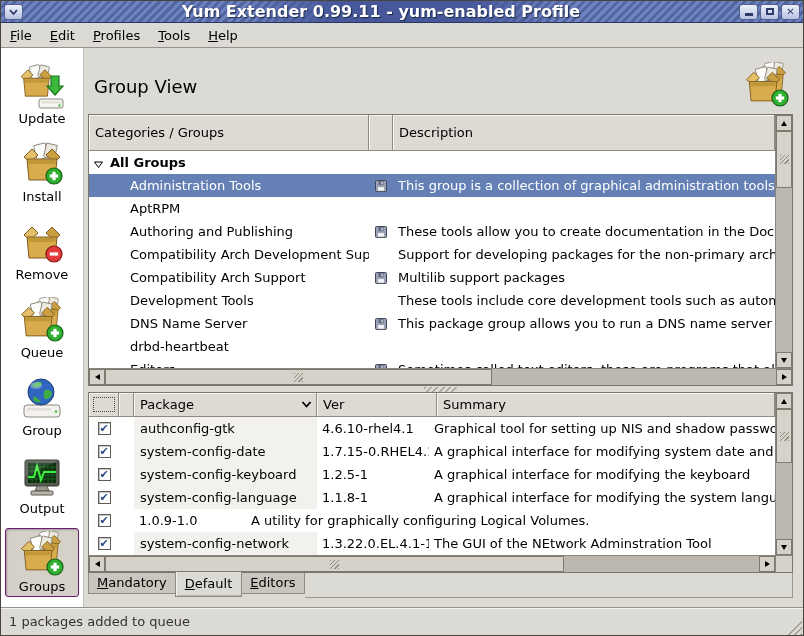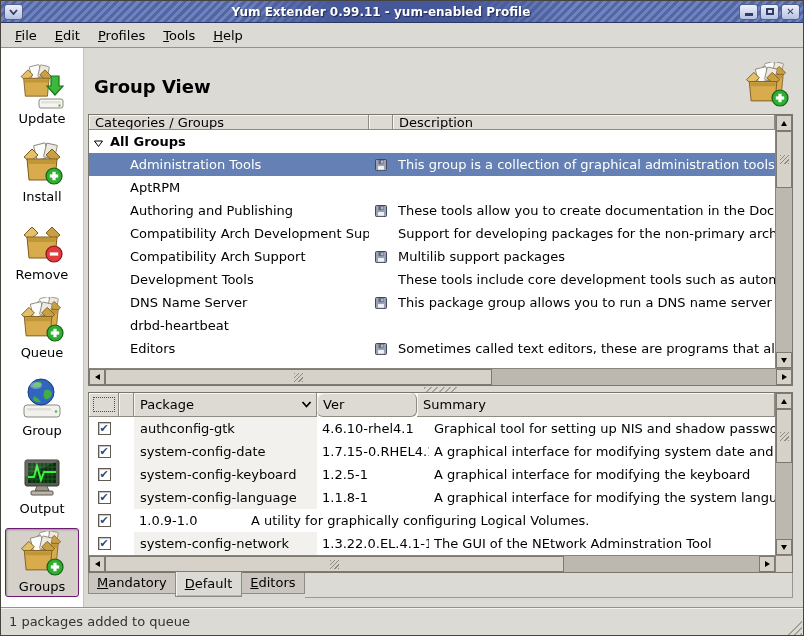--- a/index.html
+++ b/index.html
@@ -18,47 +18,47 @@
       linear-gradient(90deg, rgba(70,88,150,0) 30%, #46589a 42%, #46589a 58%, rgba(70,88,150,0) 70%),
       repeating-linear-gradient(135deg,#6e83c1 0 3px,#54669f 3px 6px);
     border-bottom:1px solid #2a3763;
   }
   .tb-btn{
     width:19px;height:16px;border-radius:3px;flex:none;
     background:linear-gradient(#eef1fa,#b6c1e2);border:1px solid #51608f;
     color:#2f3c69;display:flex;align-items:center;justify-content:center;
     font-size:10px;font-weight:bold;line-height:1;
   }
-  .tb-title{flex:1;text-align:center;color:#fff;font-size:12px;font-weight:bold;
+  .tb-title{flex:1;text-align:center;color:#fff;font-size:16px;font-weight:bold;
     text-shadow:1px 1px 1px rgba(20,30,60,.85);white-space:nowrap;overflow:hidden;}
   .glyph-min{width:8px;height:3px;background:#2f3c69;margin-top:5px;}
   .glyph-max{width:8px;height:7px;border:2px solid #2f3c69;background:transparent;}
 
   
-  .menubar{height:25px;flex:none;display:flex;align-items:center;padding-left:5px;
+  .menubar{height:25px;flex:none;display:flex;align-items:center;
     background:#dcdad5;border-bottom:1px solid #96928a;}
   .menu-item{display:block;font-size:13px;color:#000;padding:3px 9px;}
   .menu-item::first-letter{text-decoration:underline;}
 
   
   .content{flex:1;display:flex;min-height:0;}
 
   .sidebar{width:83px;flex:none;background:#fff;border-right:1px solid #c6c3bc;
     display:flex;flex-direction:column;align-items:center;padding-top:12px;gap:9px;overflow:hidden;}
   .side-btn{width:74px;flex:none;display:flex;flex-direction:column;align-items:center;
     padding:2px 0;border:1px solid transparent;border-radius:3px;}
   .side-btn.active{background:#d5d1c9;border:1px solid #701a75;
     box-shadow:inset 1px 1px 2px rgba(0,0,0,.28);}
   .side-icon{width:48px;height:48px;}
   .side-label{font-size:13px;color:#000;margin-top:0;}
 
   .main{flex:1;min-width:0;display:flex;flex-direction:column;padding:10px 10px 0 4px;}
   .main-header{height:56px;flex:none;display:flex;justify-content:space-between;
     align-items:center;padding-left:6px;}
-  .page-title{font-size:18px;font-weight:bold;color:#000;}
+  .page-title{font-size:18px;font-weight:normal;color:#000;}
   .page-icon{width:48px;height:48px;margin-right:2px;}
 
   
   .scrolled{display:grid;grid-template-columns:1fr 17px;grid-template-rows:1fr 17px;
     border:1px solid #7b766d;background:#fff;flex:none;}
   .scrolled.tree{height:272px;}
   .scrolled.pkg{height:181px;}
   .sc-content{grid-area:1/1/2/2;min-width:0;min-height:0;overflow:hidden;
     display:flex;flex-direction:column;background:#fff;}
   .vscroll{grid-area:1/2/2/3;background:#bcb8af;border-left:1px solid #8a857b;
@@ -79,33 +79,33 @@
     width:9px;height:9px;margin:-4.5px 0 0 -4.5px;
     background:repeating-linear-gradient(135deg,#8f8b81 0 1px,transparent 1px 3px);}
   .tri{width:0;height:0;}
   .tri.up{border-left:3.5px solid transparent;border-right:3.5px solid transparent;border-bottom:5px solid #000;}
   .tri.down{border-left:3.5px solid transparent;border-right:3.5px solid transparent;border-top:5px solid #000;}
   .tri.left{border-top:3.5px solid transparent;border-bottom:3.5px solid transparent;border-right:5px solid #000;}
   .tri.right{border-top:3.5px solid transparent;border-bottom:3.5px solid transparent;border-left:5px solid #000;}
 
   
   .thead{display:flex;flex:none;}
-  .tree .thead{height:15px;}
+  .tree .thead{height:36px;}
   .pkg  .thead{height:24px;}
   .th{background:#ddd9d3;border-right:1px solid #8f8a82;border-bottom:1px solid #8f8a82;
     box-shadow:inset 1px 1px 0 #f7f6f3;font-size:13px;color:#000;
     display:flex;align-items:center;padding:0 4px 0 6px;overflow:hidden;white-space:nowrap;}
   .th-groups{width:280px;flex:none;}
   .th-gicon{width:24px;flex:none;padding:0;}
   .th-desc{flex:1;text-align:center;}
   .th-check{width:30px;flex:none;padding:0;justify-content:center;}
   .focus-rect{width:22px;height:15px;border:1px dotted #4c4a45;}
   .th-sp{width:15px;flex:none;padding:0;}
   .th-pkg{width:183px;flex:none;justify-content:space-between;}
-  .th-ver{width:100px;flex:none;border-radius:6px;}
+  .th-ver{width:120px;flex:none;}
   .th-sum{flex:1;}
 
   
   .rows{flex:1;overflow:hidden;background:#fff;}
   .trow,.prow{height:23px;display:flex;align-items:center;font-size:13px;
     white-space:nowrap;color:#000;}
   .trow.selected{background:#6480b4;color:#fff;}
   .c-name{width:280px;flex:none;display:flex;align-items:flex-end;overflow:hidden;}
   .c-name.lvl0{padding-left:4px;gap:6px;font-weight:bold;}
   .c-name.lvl1{padding-left:41px;}

